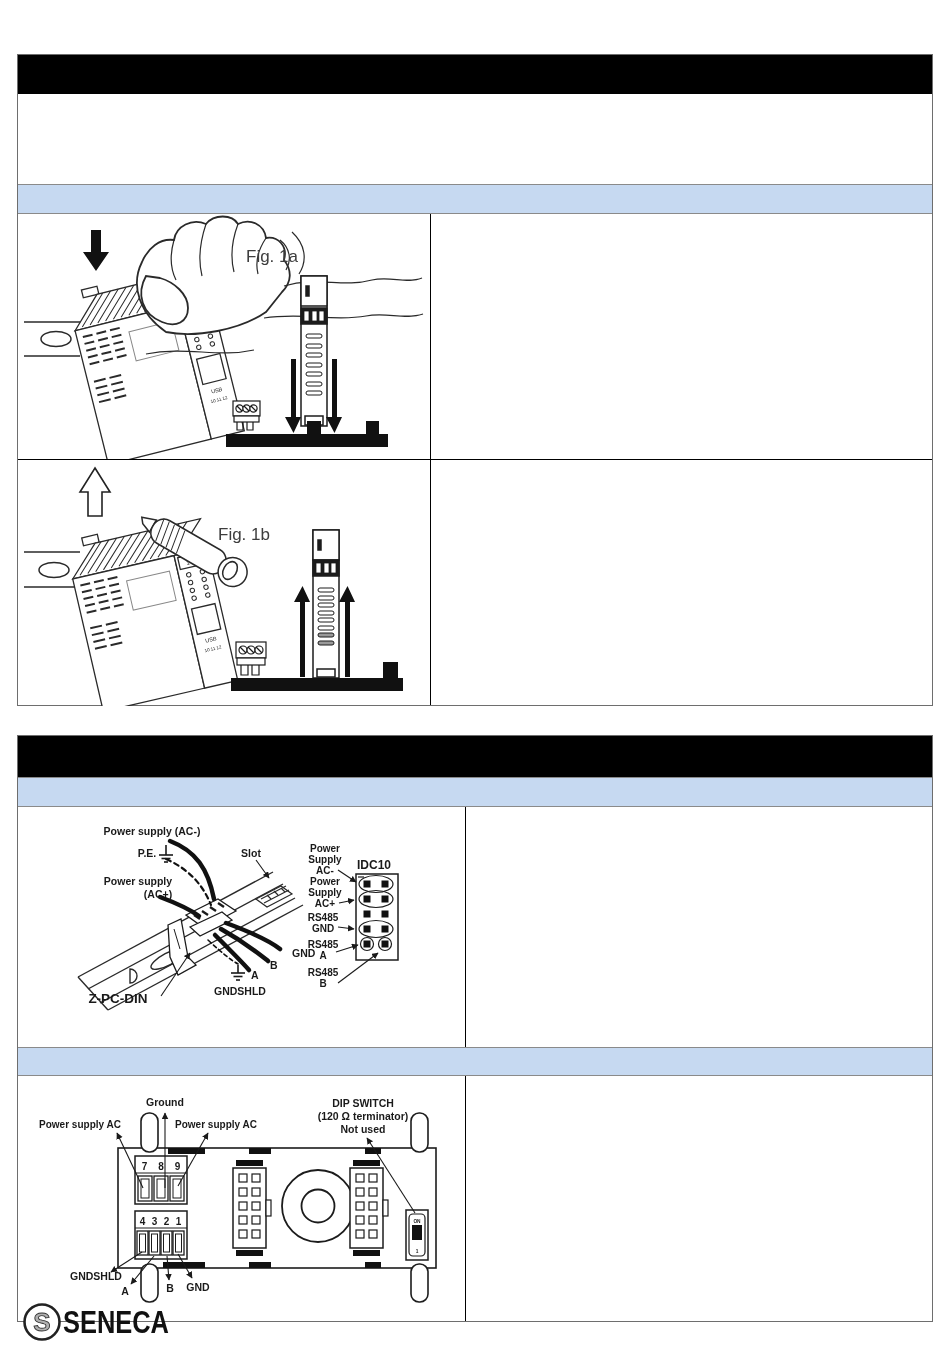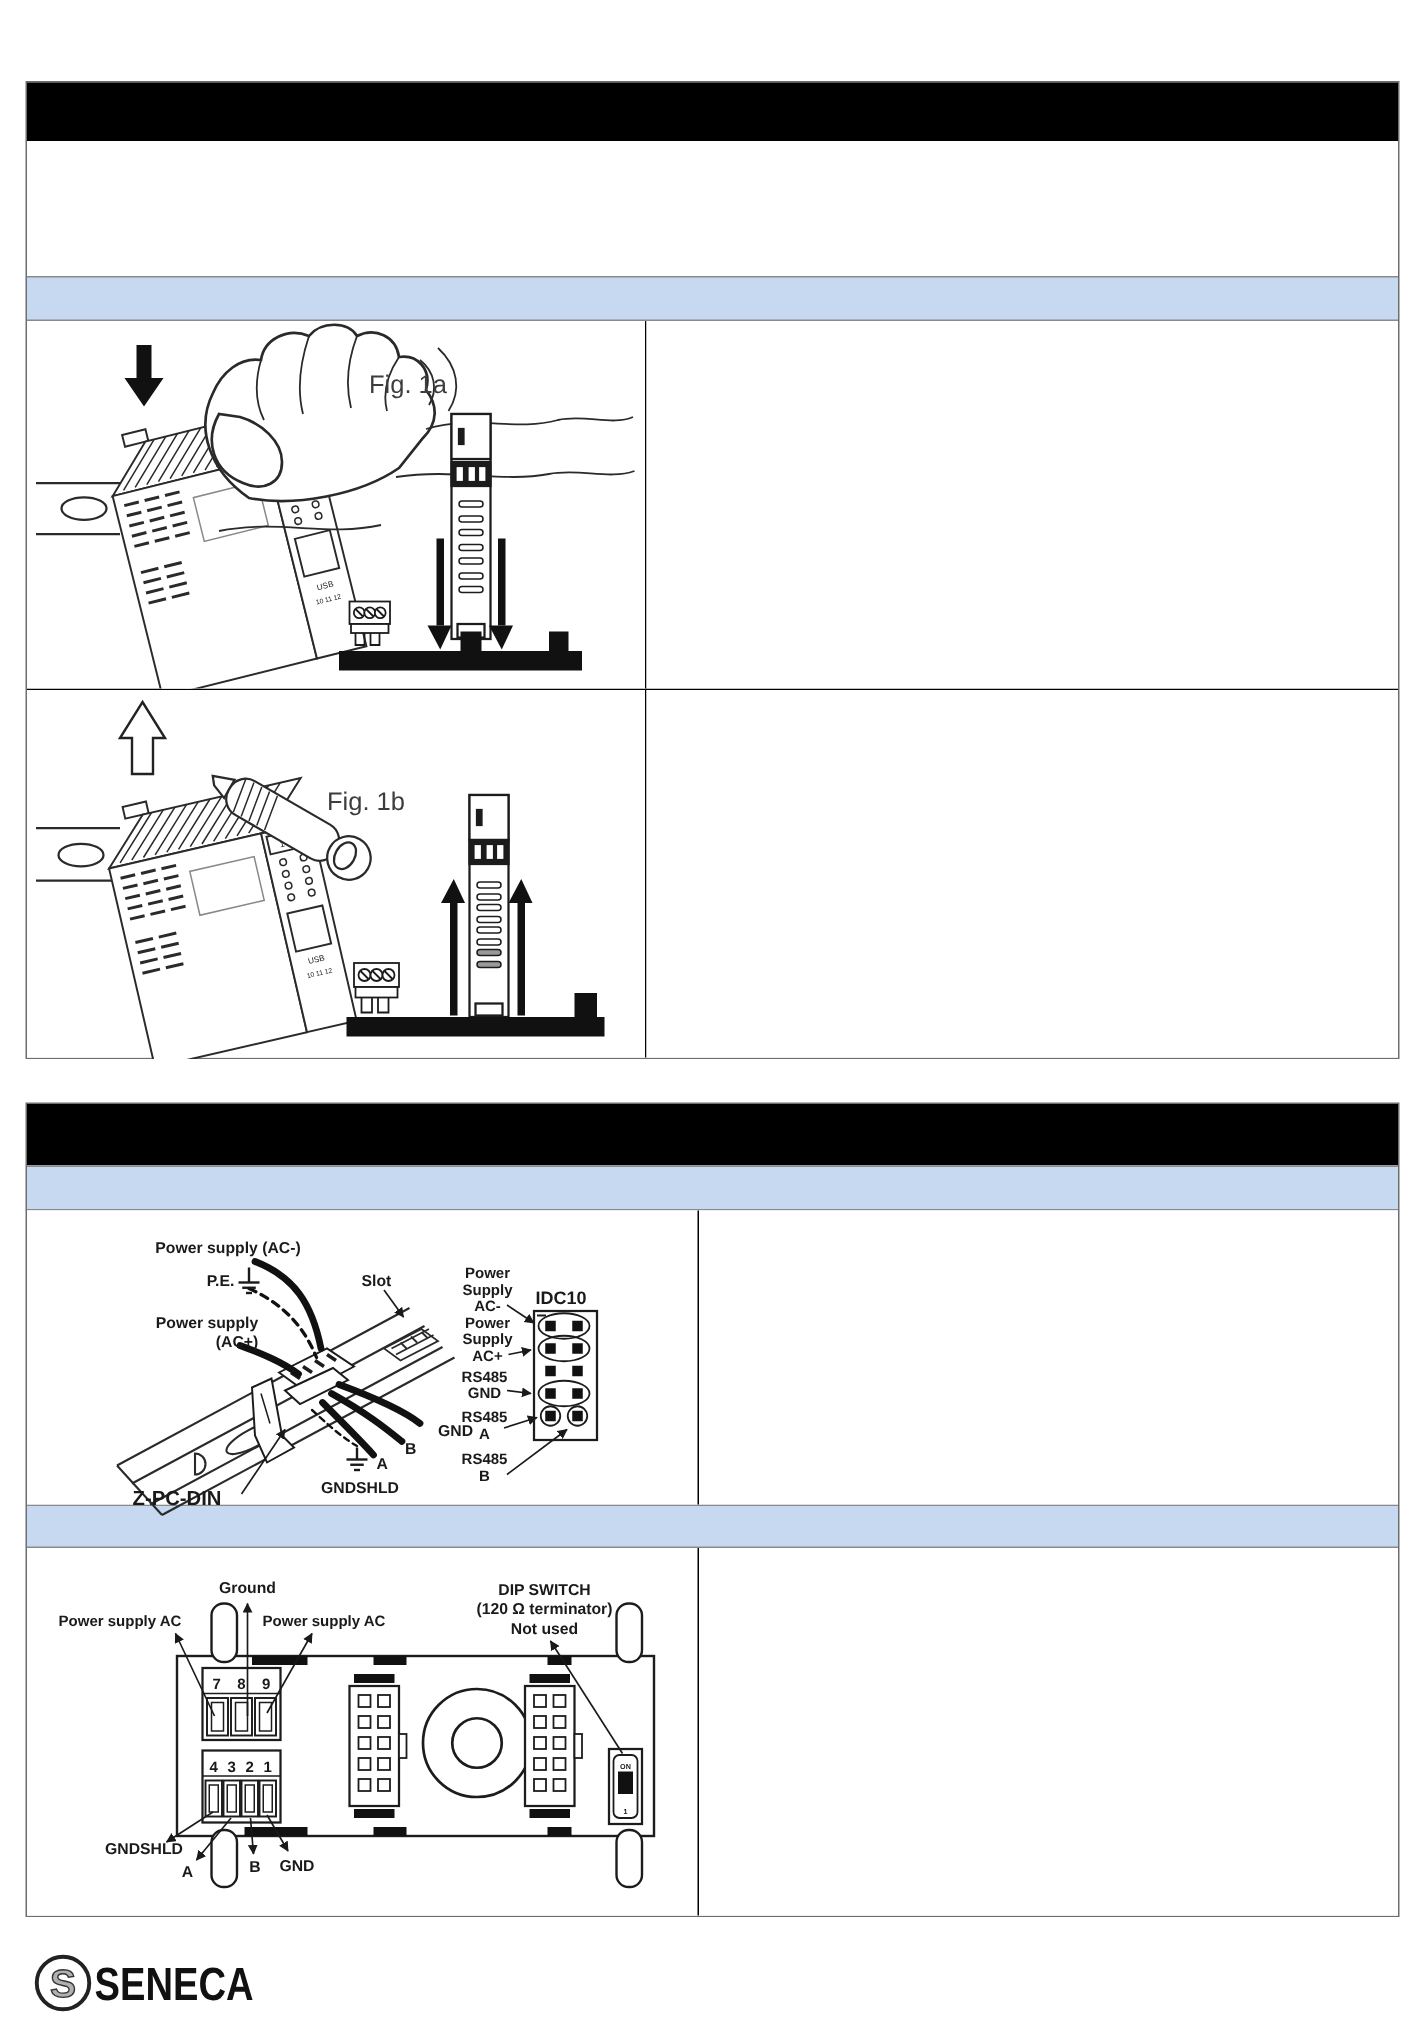--- a/index.html
+++ b/index.html
@@ -215,21 +215,21 @@
         </svg>
       </div>
       <div class="textcell"></div>
     </div>
   </div>
 
   <div class="block" style="top:735px;">
     <div class="bar-black" style="height:41px;"></div>
     <div class="bar-blue" style="height:30px;"></div>
 
-    <div class="figrow" style="height:196px;border-top:none;">
+    <div class="figrow" style="height:240px;border-top:none;">
       <div class="figcell w448">
         <svg width="447" height="207" viewBox="0 0 447 207">
           <defs>
             <marker id="aw" markerWidth="7" markerHeight="7" refX="5.5" refY="3" orient="auto">
               <path d="M0,0 L6,3 L0,6 Z" fill="#1a1a1a"></path>
             </marker>
           </defs>
 
           <g stroke="#2a2a2a" stroke-width="1.4" fill="none">
             <line x1="60" y1="170" x2="255" y2="65"></line>

